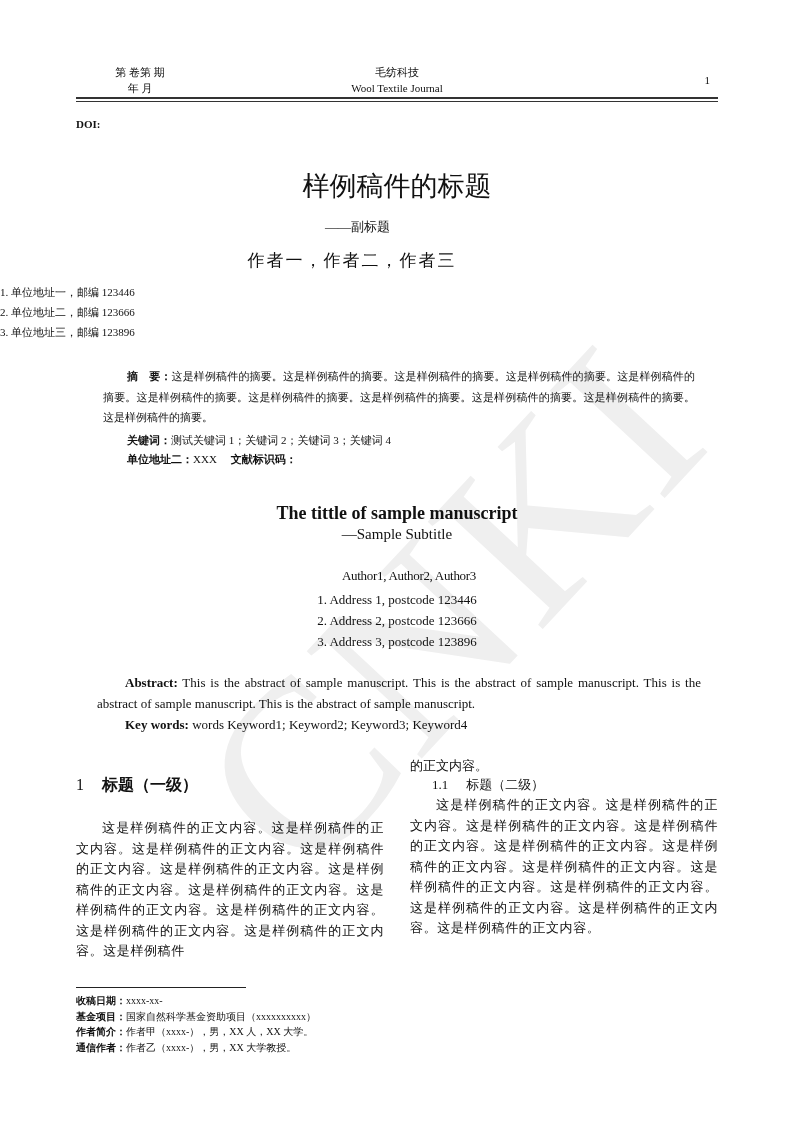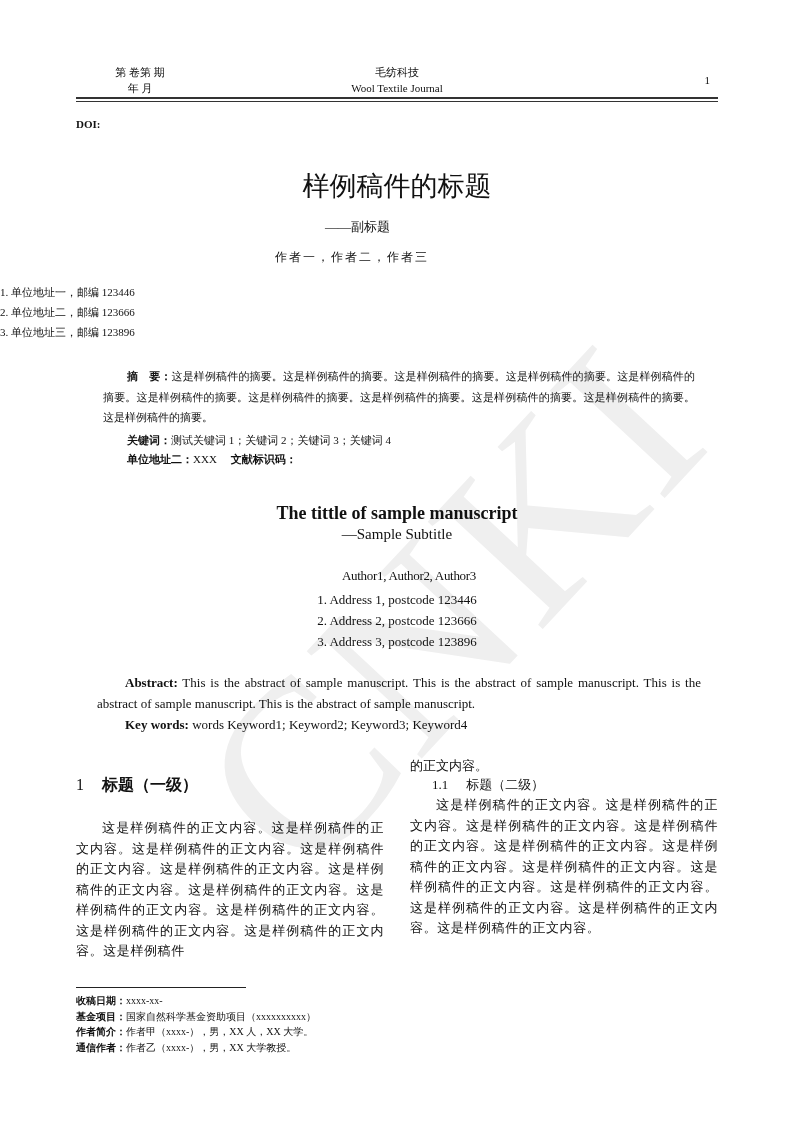--- a/index.html
+++ b/index.html
@@ -14,21 +14,21 @@
   .hdr .issue { position: absolute; left: 34px; top: 0; text-align: center; line-height: 16px; width: 60px; }
   .hdr .journal { position: absolute; left: 0; right: 0; top: 0; text-align: center; line-height: 16px; }
   .hdr .pnum { position: absolute; right: 8px; top: 10px; font-size: 11px; }
   .hdr-rule { position: absolute; top: 97px; left: 76px; width: 642px; height: 1px; border-top: 2px solid #333; }
   .hdr-rule2 { position: absolute; top: 101px; left: 76px; width: 642px; height: 0; border-top: 1px solid #333; }
 
   .doi { position: absolute; top: 118px; left: 76px; font-size: 11px; font-weight: bold; }
 
   .cn-title { position: absolute; top: 168px; left: 0; width: 794px; text-align: center; font-size: 27px; font-family: "DejaVu Sans", sans-serif; font-weight: normal; }
   .cn-subtitle { position: absolute; top: 218px; left: 0; width: 715px; text-align: center; font-size: 13px; }
-  .cn-authors { position: absolute; top: 249px; left: 0; width: 704px; text-align: center; font-size: 12px; letter-spacing: 2px; }
+  .cn-authors { position: absolute; top: 249px; left: 0; width: 704px; text-align: center; font-size: 17px; letter-spacing: 2px; }
   .cn-affils { position: absolute; top: 282px; left: 0; width: 660px; font-size: 11px; line-height: 20px; }
 
   .cn-abstract { position: absolute; top: 366px; left: 103px; width: 592px; font-size: 11px; line-height: 20px; text-indent: 24px; text-align: justify; }
   .cn-abstract .lbl { font-weight: bold; font-family: "DejaVu Sans", sans-serif; }
   .cn-kw { position: absolute; top: 431px; left: 127px; font-size: 11px; line-height: 18px; }
   .lbl-b { font-weight: bold; font-family: "DejaVu Sans", sans-serif; }
 
   .en-title { position: absolute; top: 503px; left: 0; width: 794px; text-align: center; font-size: 18px; font-weight: bold; }
   .en-subtitle { position: absolute; top: 526px; left: 0; width: 794px; text-align: center; font-size: 15px; }
   .en-authors { position: absolute; top: 568px; left: 12px; width: 794px; text-align: center; font-size: 13px; letter-spacing: -0.3px; }

